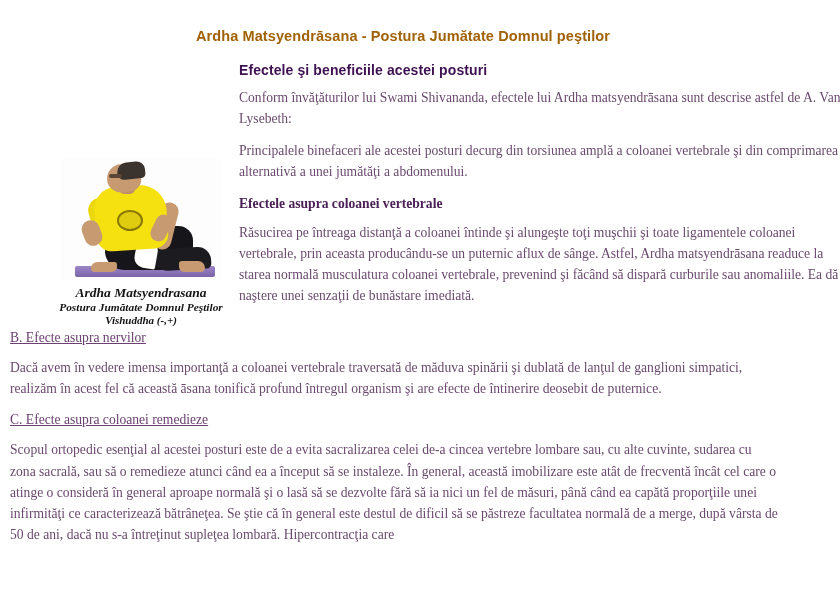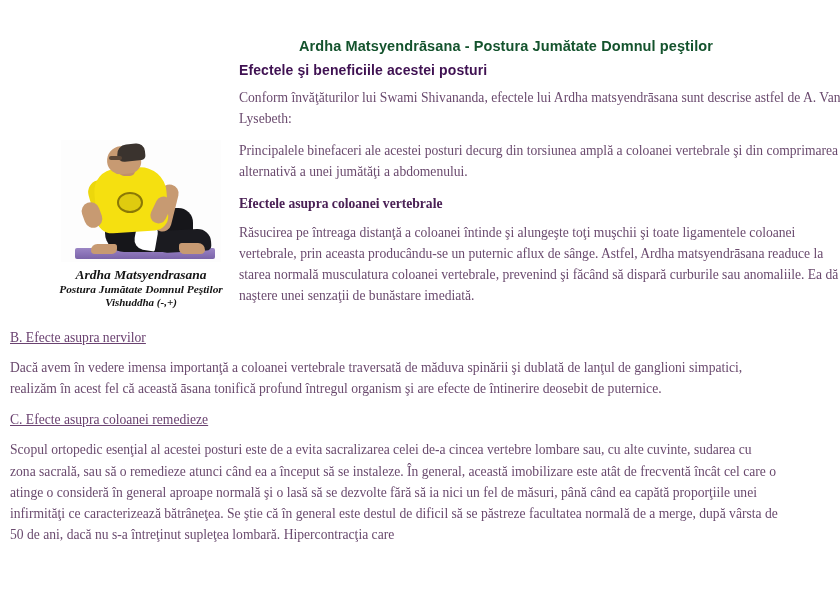--- a/index.html
+++ b/index.html
@@ -20,35 +20,35 @@
     width: 840px;
     height: 593px;
     box-sizing: border-box;
   }
 
   
   .doc-title {
     font-family: "Liberation Sans", "DejaVu Sans", sans-serif;
     font-weight: bold;
     font-size: 14.5px;
-    color: #14532d;
-    text-align: center;
+    color: #a16207;
+    text-align: left;
     margin: 0;
     position: absolute;
     left: 196px;
-    top: 38px;
+    top: 28px;
     width: 620px;
     letter-spacing: 0.1px;
   }
 
   
   .figure {
     position: absolute;
     left: 8px;
-    top: 124px;
+    top: 142px;
     width: 186px;
   }
   .photo-wrap {
     width: 160px;
     height: 122px;
     margin: 0 auto;
     position: relative;
     overflow: hidden;
     background: #ffffff;
   }

